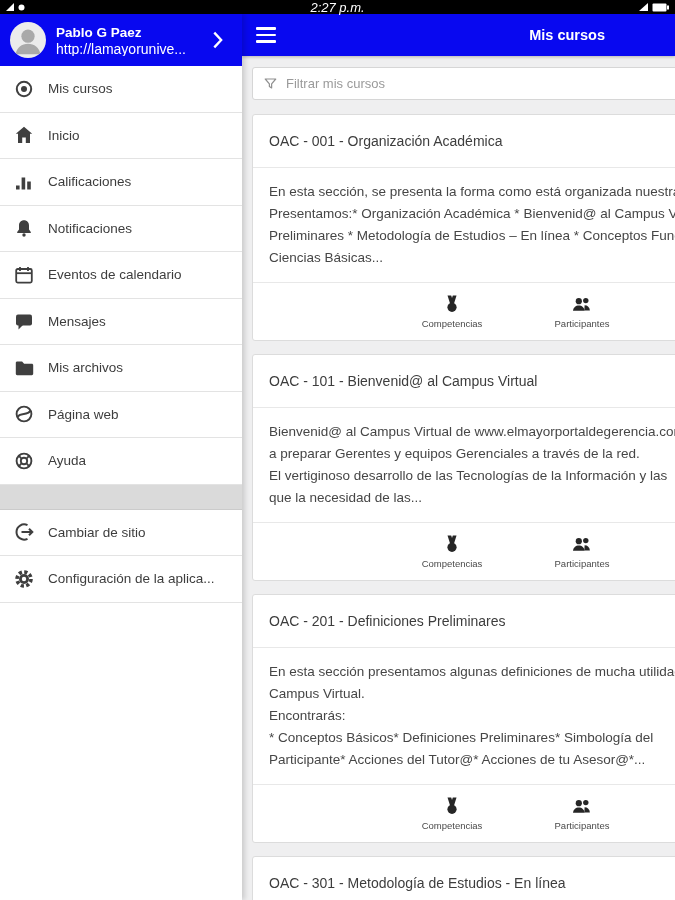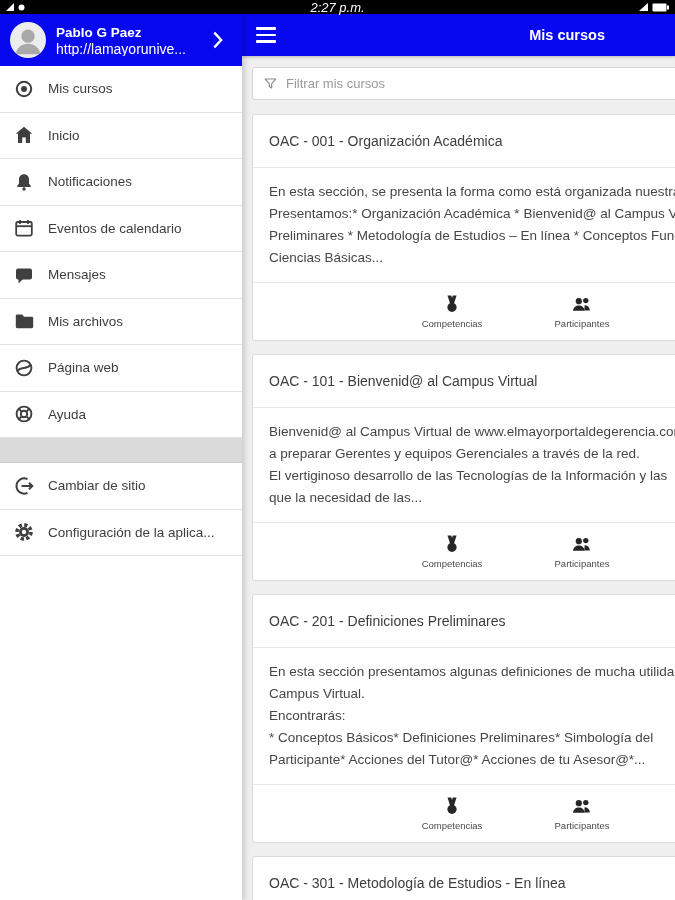--- a/index.html
+++ b/index.html
@@ -125,20 +125,30 @@
 
       <button class="menu-item">
         <span class="menu-icon">
           <svg width="22" height="22" viewBox="0 0 22 22">
               <path d="M11 2.8 L2.8 9.8 H5 V19 H9.2 V13.6 H12.8 V19 H17 V9.8 H19.2 Z" fill="#3f3f3f"></path>
             </svg>
         </span>
         <span class="menu-label">Inicio</span>
       </button>
 
+      <button class="menu-item">
+        <span class="menu-icon">
+          <svg width="22" height="22" viewBox="0 0 22 22" fill="#3f3f3f">
+              <rect x="3" y="14.5" width="3.6" height="4"></rect>
+              <rect x="8.6" y="6.5" width="3.6" height="12"></rect>
+              <rect x="14.2" y="10.5" width="3.6" height="8"></rect>
+            </svg>
+        </span>
+        <span class="menu-label">Calificaciones</span>
+      </button>
 
       <button class="menu-item">
         <span class="menu-icon">
           <svg width="22" height="22" viewBox="0 0 22 22" fill="#3f3f3f">
               <path d="M11 3.2c-2.9 0-5 2.2-5 5.2v4.2L4.2 15v.9h13.6V15L16 12.6V8.4c0-3-2.1-5.2-5-5.2z"></path>
               <circle cx="11" cy="18" r="1.7"></circle>
             </svg>
         </span>
         <span class="menu-label">Notificaciones</span>
       </button>

